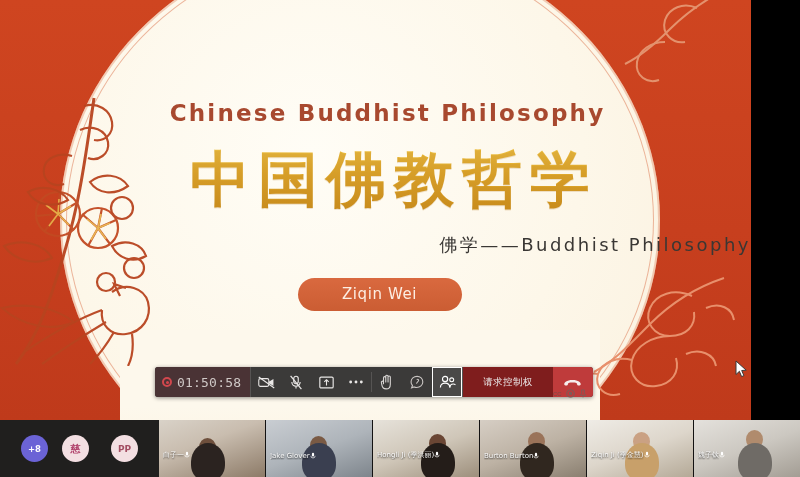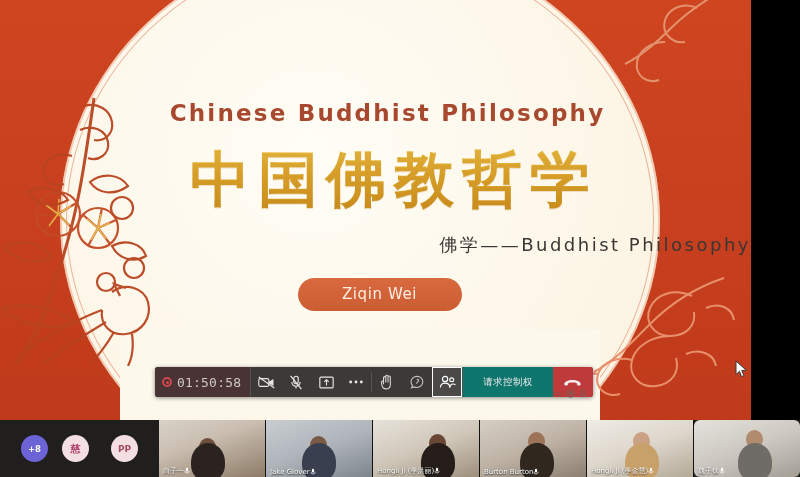--- a/index.html
+++ b/index.html
@@ -135,21 +135,21 @@
   .tb-btn svg { display: block; }
   .tb-btn.sel {
     outline: 1.5px solid #ffffff;
     outline-offset: -1.5px;
     background: #4a4948;
   }
   .tb-sep { width: 1px; background: #565453; margin: 5px 0; }
   .tb-request {
     display: flex; align-items: center;
     padding: 0 20px;
-    background: #0f766e;
+    background: #7f1d1d;
     color: #eceaea;
     font-size: 9.5px;
     letter-spacing: .4px;
     font-family: "DejaVu Sans", sans-serif;
     cursor: pointer;
     border-left: 1px solid #565453;
   }
   .tb-hangup {
     width: 40px;
     display: flex; align-items: center; justify-content: center;
@@ -194,33 +194,33 @@
   .av-cn   { background: #f3dfe2; color: #b0406a; font-size: 10px; font-family:"DejaVu Serif", serif; }
   .av-pp   { background: #f3dfe2; color: #a44e63; margin-left: 8px; }
 
   .tiles { flex: 1; display: flex; }
   .tile {
     position: relative; flex: 1; height: 57px;
     overflow: hidden;
     border-right: 1px solid #131212;
     cursor: pointer;
   }
-  .tile:last-child { border-right: none; border-radius: 6px; }
+  .tile:last-child { border-right: none; }
   .tile .bg { position: absolute; inset: 0; }
   .tile .person {
     position: absolute; bottom: -4px;
     width: 34px; height: 38px;
     border-radius: 50% 50% 42% 42%;
   }
   .tile .head {
     position: absolute;
     width: 17px; height: 19px; border-radius: 50%;
   }
   .namebar {
-    position: absolute; left: 0; bottom: 0;
+    position: absolute; left: 0; bottom: 16px;
     display: flex; align-items: center; gap: 0;
     padding: 1px 4px 1px 4px;
     max-width: 100%;
   }
   .nm {
     font-size: 7px; color: #fdfdfd;
     text-shadow: 0 1px 2px rgba(0,0,0,.85);
     font-family: "DejaVu Sans", sans-serif;
     white-space: nowrap; overflow: hidden; text-overflow: ellipsis;
   }
@@ -472,21 +472,21 @@
             <path d=".6 .4 L6.4 8.4" stroke="#fff" stroke-width=".9"></path>
           </svg>
         </div>
       </div>
 
       <div class="tile t5">
         <div class="bg"></div>
         <div class="head" style="left:46px; top:12px; background:#caa183;"></div>
         <div class="person" style="left:38px; background:#c8a06a;"></div>
         <div class="namebar">
-          <span class="nm">Hongli Ji (季金慧)</span>
+          <span class="nm">Ziqin Ji (季金慧)</span>
           <svg class="mutedot" width="6" height="8" viewBox="0 0 7 9">
             <rect x="2.2" y=".8" width="2.6" height="4.4" rx="1.3" fill="#fff"></rect>
             <path d="M1 4.3 a2.5 2.5 0 0 0 5 0" fill="none" stroke="#fff" stroke-width=".8"></path>
             <path d=".6 .4 L6.4 8.4" stroke="#fff" stroke-width=".9"></path>
           </svg>
         </div>
       </div>
 
       <div class="tile t6">
         <div class="bg"></div>

